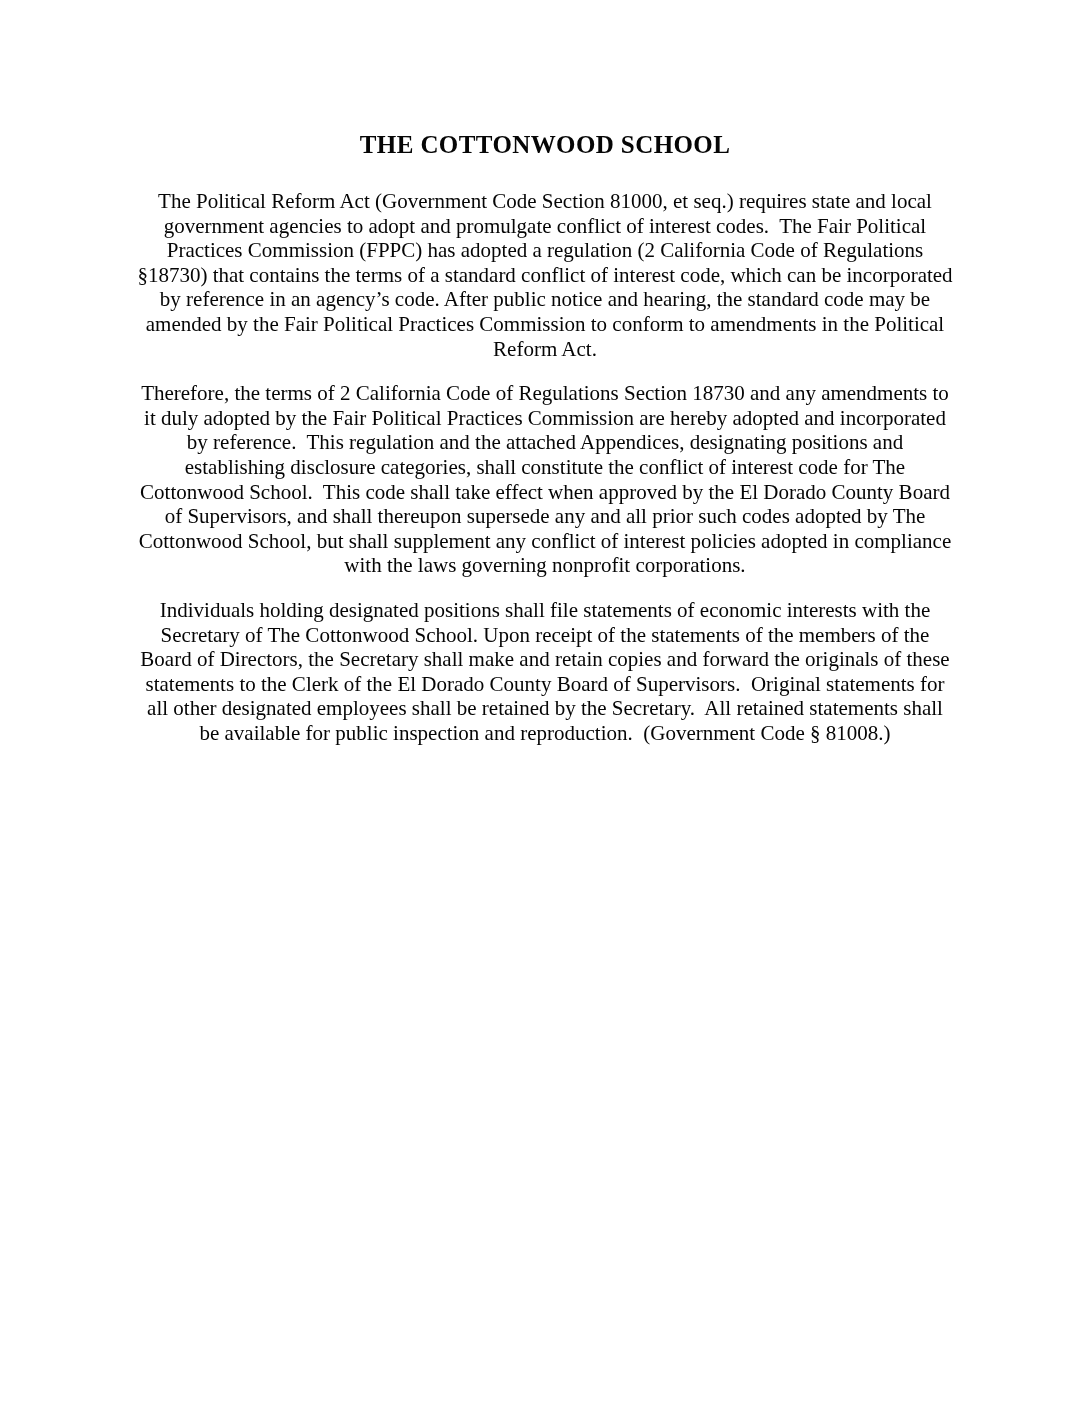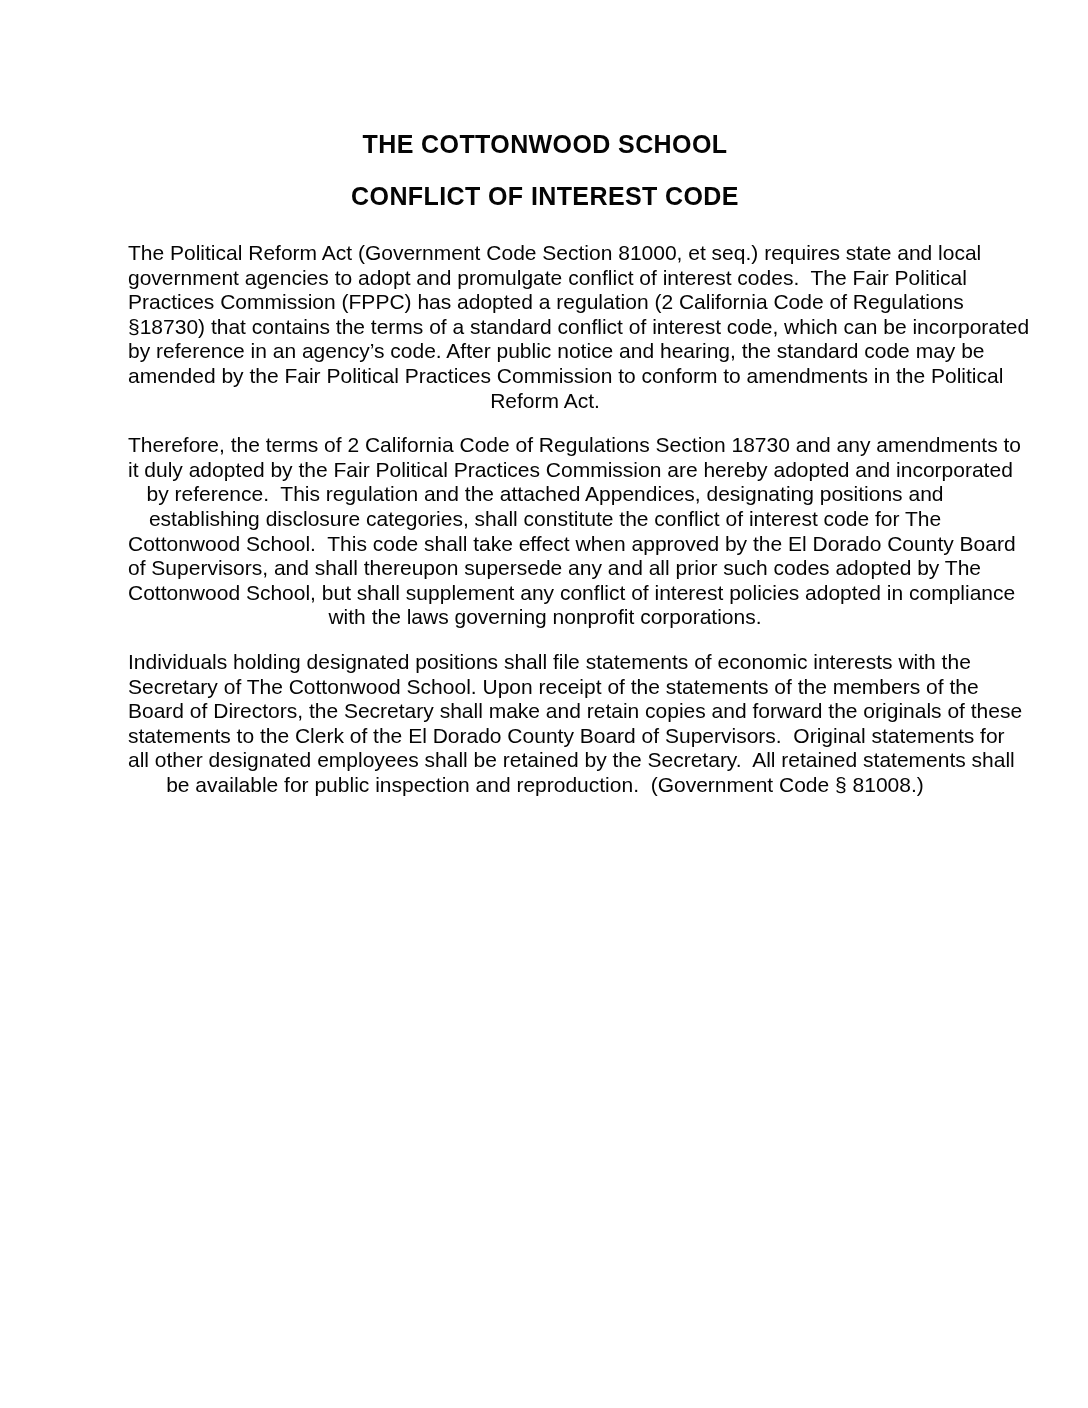--- a/index.html
+++ b/index.html
@@ -8,21 +8,21 @@
     background: #ffffff;
   }
   .page {
     position: relative;
     width: 1088px;
     height: 1408px;
     margin: 0 auto;
     background: #ffffff;
     box-sizing: border-box;
     padding: 130px 126px 0 128px;
-    font-family: Liberation Sans, sans-serif;
+    font-family: Liberation Serif, serif;
     color: #050505;
     overflow: hidden;
   }
   .doc-title {
     margin: 0;
     font-size: 25px;
     line-height: 29px;
     font-weight: bold;
     text-align: center;
     letter-spacing: 0.4px;
@@ -44,21 +44,20 @@
     margin: 0 0 20px 0;
     white-space: pre;      
     text-align: center;
   }
 </style>
 </head>
 <body>
 
 <div class="page">
   <h1 class="doc-title">THE COTTONWOOD SCHOOL</h1>
-  <h2 class="doc-subtitle">CONFLICT OF INTEREST CODE</h2>
 
   <div class="doc-body">
     <p class="para">The Political Reform Act (Government Code Section 81000, et seq.) requires state and local
 government agencies to adopt and promulgate conflict of interest codes.  The Fair Political
 Practices Commission (FPPC) has adopted a regulation (2 California Code of Regulations
 §18730) that contains the terms of a standard conflict of interest code, which can be incorporated
 by reference in an agency’s code. After public notice and hearing, the standard code may be
 amended by the Fair Political Practices Commission to conform to amendments in the Political
 Reform Act.</p>
     <p class="para">Therefore, the terms of 2 California Code of Regulations Section 18730 and any amendments to

